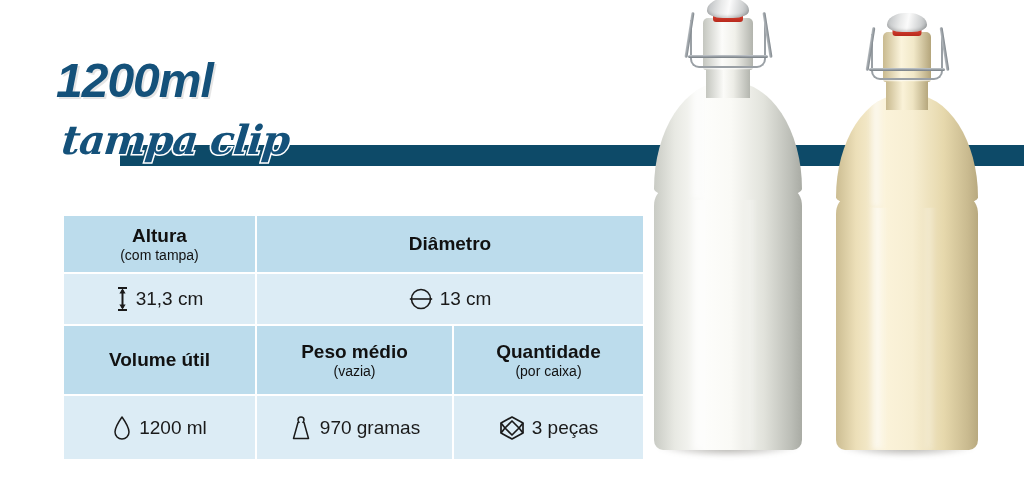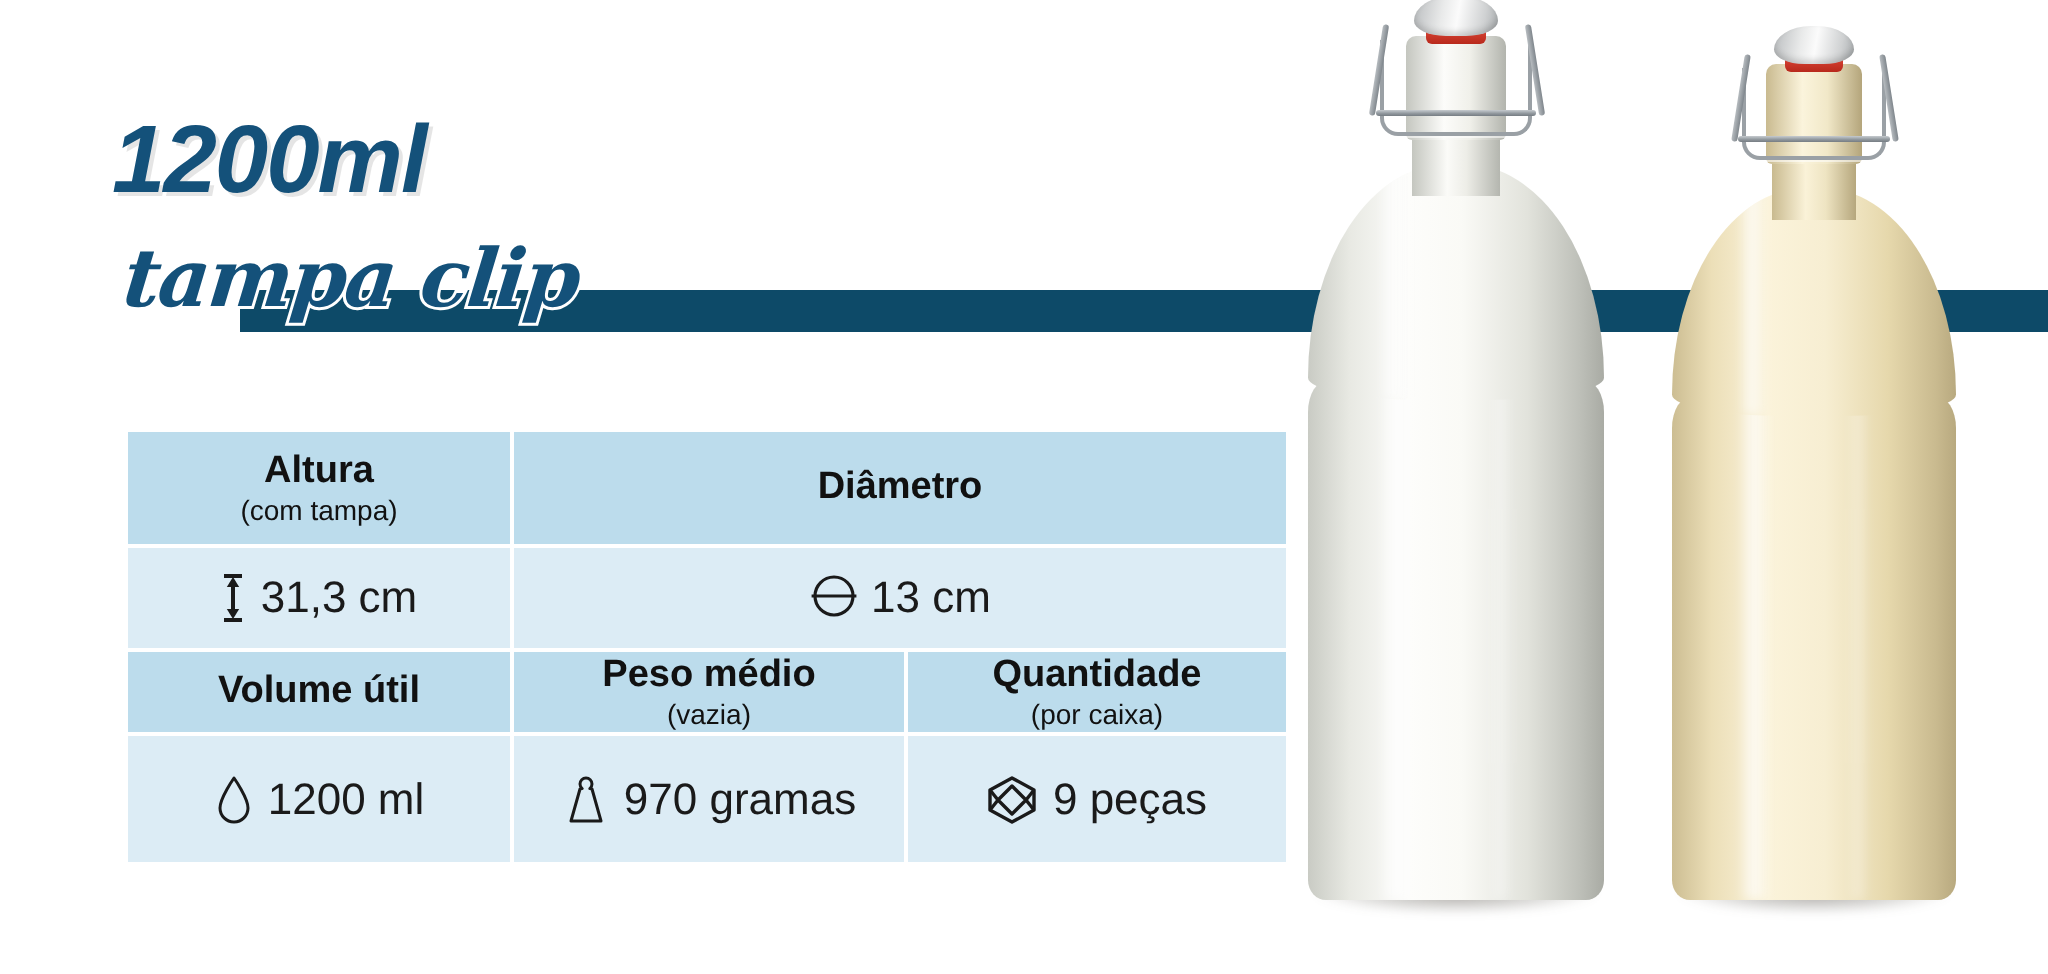--- a/index.html
+++ b/index.html
@@ -44,32 +44,32 @@
     z-index: 5;
   }
   .spec-table td {
     background: #bcdcec;
     padding: 0; vertical-align: middle; text-align: center;
   }
   .spec-table td.value { background: #dcecf5; }
 
   .r1 { height: 56px; }
   .r2 { height: 50px; }
-  .r3 { height: 40px; }
+  .r3 { height: 68px; }
   .r4 { height: 63px; }
 
   .hd-main {
     font-size: 19px; font-weight: bold; color: #111; line-height: 1.15;
   }
   .hd-sub {
     font-size: 14px; font-weight: normal; color: #111; line-height: 1.2;
   }
   .val {
-    font-size: 22px; color: #1a1a1a;
-    display: flex; align-items: flex-start; justify-content: center; gap: 7px;
+    font-size: 19px; color: #1a1a1a;
+    display: flex; align-items: center; justify-content: center; gap: 7px;
   }
   .val .ic { display: inline-flex; align-items: center; flex: 0 0 auto; }
   .val svg { display: block; }
 
   
   .bottles { position: absolute; left: 648px; top: 0; width: 376px; height: 487px; z-index: 4; }
   .bottle { position: absolute; bottom: 37px; }
   .bottle .shadow {
     position: absolute; left: 2%; bottom: -7px; width: 96%; height: 16px;
     background: radial-gradient(ellipse at 50% 35%, rgba(60,55,45,0.42) 0%, rgba(60,55,45,0.16) 48%, rgba(0,0,0,0) 72%);
@@ -269,20 +269,20 @@
             <span class="ic">
               <svg width="26" height="26" viewBox="0 0 26 26">
                 <polygon points="13,2 24,8 24,18 13,24 2,18 2,8" fill="none" stroke="#1a1a1a" stroke-width="1.7" stroke-linejoin="round"></polygon>
                 <polygon points="13,6 20,13 13,20 6,13" fill="none" stroke="#1a1a1a" stroke-width="1.7" stroke-linejoin="round"></polygon>
                 <line x1="2" y1="8" x2="6" y2="13" stroke="#1a1a1a" stroke-width="1.7"></line>
                 <line x1="24" y1="8" x2="20" y2="13" stroke="#1a1a1a" stroke-width="1.7"></line>
                 <line x1="2" y1="18" x2="6" y2="13" stroke="#1a1a1a" stroke-width="1.7"></line>
                 <line x1="24" y1="18" x2="20" y2="13" stroke="#1a1a1a" stroke-width="1.7"></line>
               </svg>
             </span>
-            <span>9 peças</span>
+            <span>3 peças</span>
           </div>
         </td>
       </tr>
     </tbody>
   </table>
 
 </div>
 
 </body></html>

